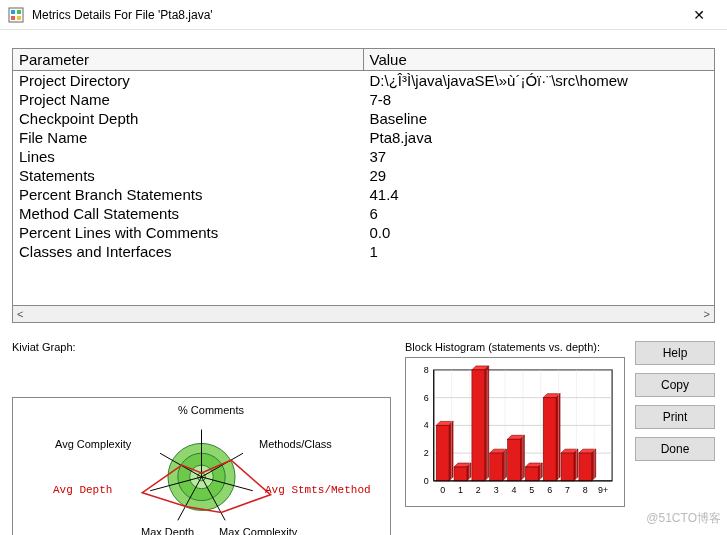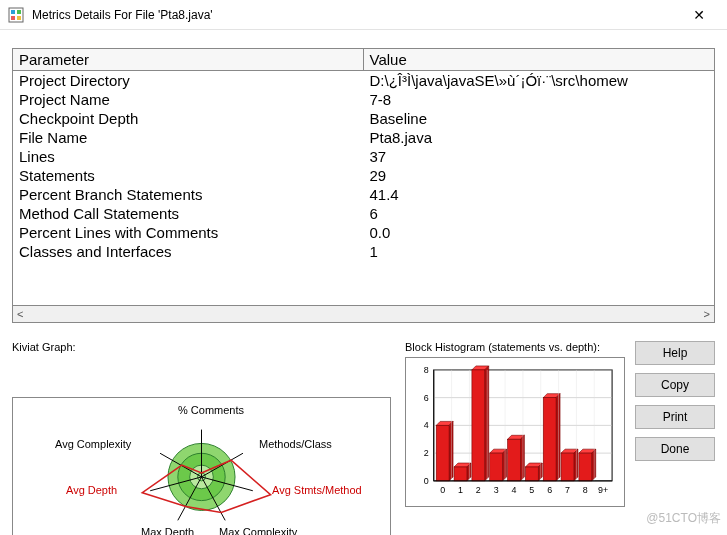--- a/index.html
+++ b/index.html
@@ -241,24 +241,24 @@
               <line x1="0" y1="0" x2="-24" y2="44"></line>
               <line x1="0" y1="0" x2="-52" y2="14"></line>
               <line x1="0" y1="0" x2="-42" y2="-24"></line>
             </g>
 
             <polygon points="0,-4 30,-17 70,18 20,36 -16,30 -60,16 -20,-12" fill="none" stroke="#d52020" stroke-width="1.6"></polygon>
           </g>
         </svg>
         <div class="klabel" style="left:165px; top:6px;">% Comments</div>
         <div class="klabel" style="left:246px; top:40px;">Methods/Class</div>
-        <div class="klabel" style="left:259px; top:86px;color:#c00;">Avg Stmts/Method</div>
+        <div class="klabel" style="left:252px; top:86px;color:#c00;font-family:Liberation Mono, monospace;">Avg Stmts/Method</div>
         <div class="klabel" style="left:206px; top:128px;">Max Complexity</div>
         <div class="klabel" style="left:128px; top:128px;">Max Depth</div>
-        <div class="klabel" style="left:53px;  top:86px; color:#c00;">Avg Depth</div>
+        <div class="klabel" style="left:40px;  top:86px; color:#c00;font-family:Liberation Mono, monospace;">Avg Depth</div>
         <div class="klabel" style="left:42px;  top:40px;">Avg Complexity</div>
       </div>
     </div>
 
     <div class="panel-right">
       <div>
         <div class="panel-label">Block Histogram (statements vs. depth):</div>
         <div class="hist-box">
           <svg id="hist-svg" viewBox="0 0 220 150">
               <rect x="28" y="12" width="180" height="112" fill="#fff" stroke="#000" stroke-width="1"></rect>

